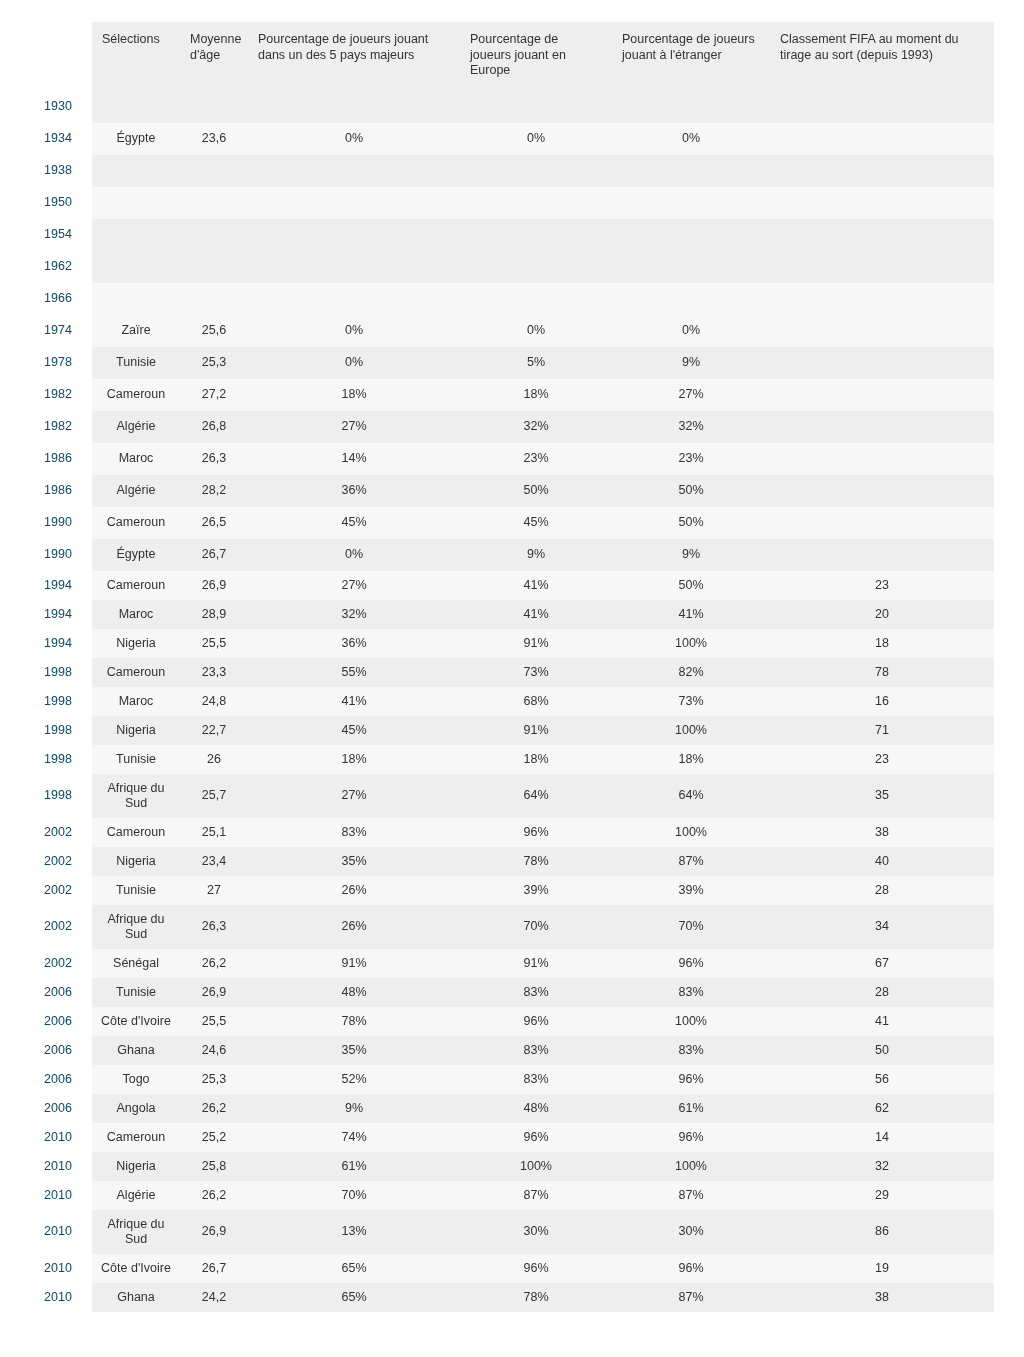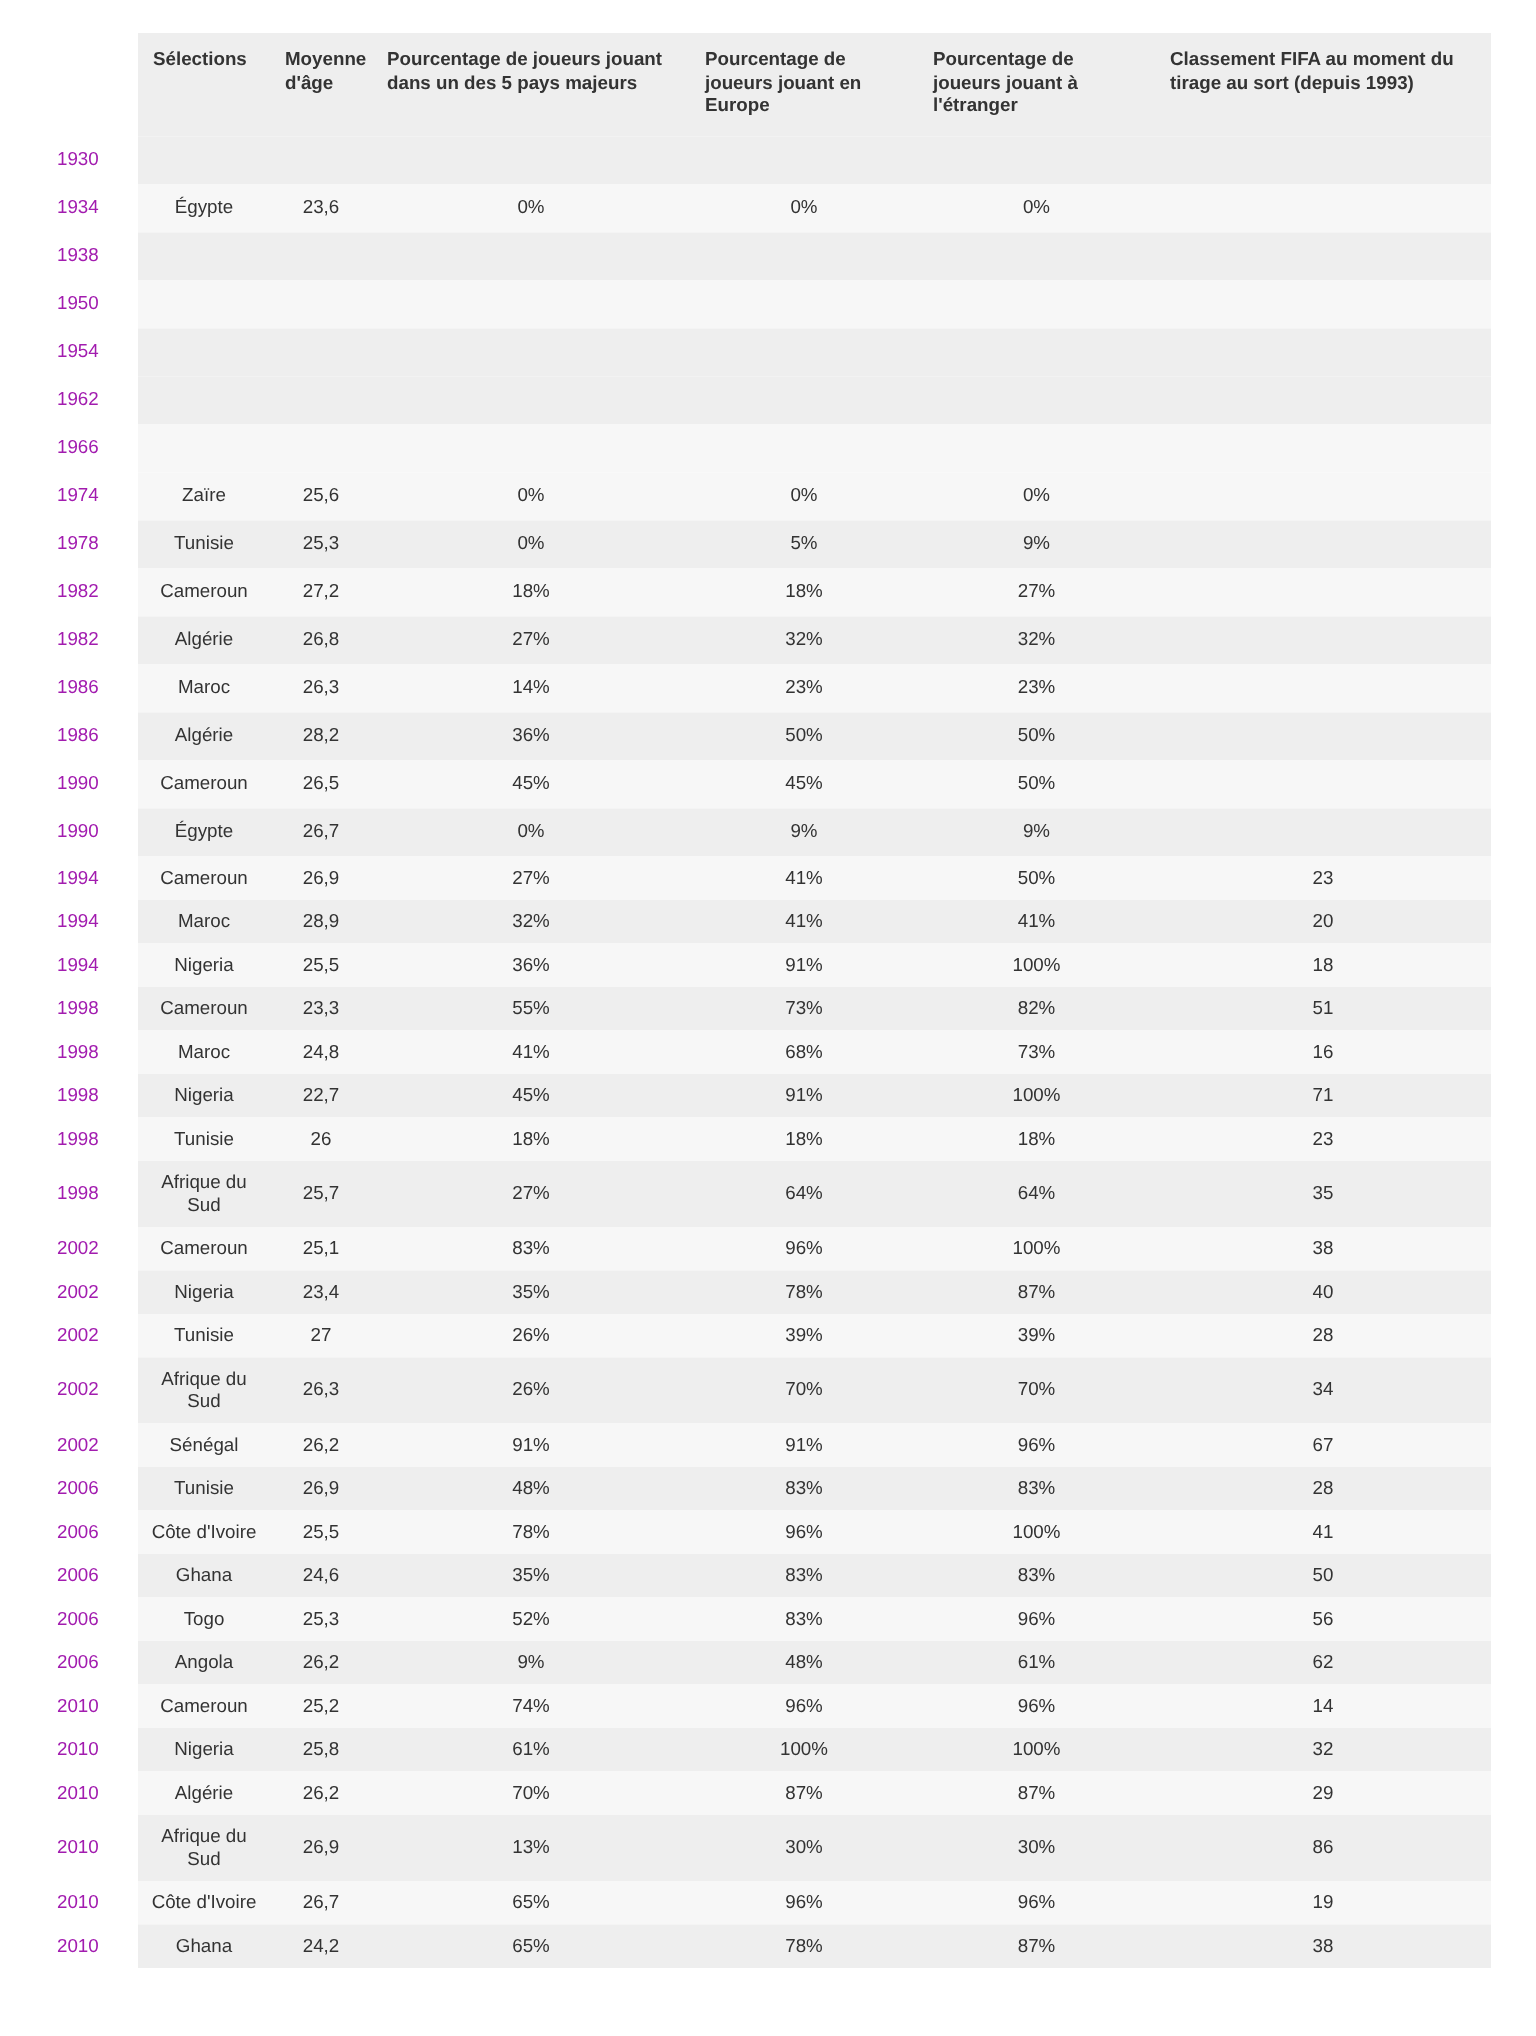--- a/index.html
+++ b/index.html
@@ -28,43 +28,43 @@
   table.data col.c-team   { width: 88px; }
   table.data col.c-age    { width: 68px; }
   table.data col.c-big5   { width: 212px; }
   table.data col.c-eur    { width: 152px; }
   table.data col.c-abroad { width: 158px; }
   table.data col.c-fifa   { width: 224px; }
 
   table.data thead th {
     background: #eeeeee;
     color: #333333;
-    font-weight: bold;
+    font-weight: normal;
     font-size: 12.5px;
     text-align: left;
     vertical-align: top;
     padding: 10px 10px 12px 10px;
     line-height: 1.25;
     border: none;
   }
   table.data thead th.first-col {
     background: #ffffff;
   }
   table.data tbody td {
     padding: 7px 8px;
     text-align: center;
     vertical-align: middle;
     line-height: 1.2;
     border: none;
     color: #333333;
   }
   table.data tbody td.year {
     background: #ffffff;
-    color: #a21caf;
-    text-align: left;
+    color: #0c4a6e;
+    text-align: center;
     padding-right: 14px;
     font-size: 12.5px;
   }
   table.data tbody tr.odd td:not(.year) {
     background: #eeeeee;
   }
   table.data tbody tr.even td:not(.year) {
     background: #f7f7f7;
   }
   table.data tbody td.empty {
@@ -262,21 +262,21 @@
           <td class="wrap-cell">100%</td>
           <td class="wrap-cell">18</td>
         </tr>
         <tr class="odd">
           <td class="year">1998</td>
           <td class="wrap-cell">Cameroun</td>
           <td class="wrap-cell">23,3</td>
           <td class="wrap-cell">55%</td>
           <td class="wrap-cell">73%</td>
           <td class="wrap-cell">82%</td>
-          <td class="wrap-cell">51</td>
+          <td class="wrap-cell">78</td>
         </tr>
         <tr class="even">
           <td class="year">1998</td>
           <td class="wrap-cell">Maroc</td>
           <td class="wrap-cell">24,8</td>
           <td class="wrap-cell">41%</td>
           <td class="wrap-cell">68%</td>
           <td class="wrap-cell">73%</td>
           <td class="wrap-cell">16</td>
         </tr>

